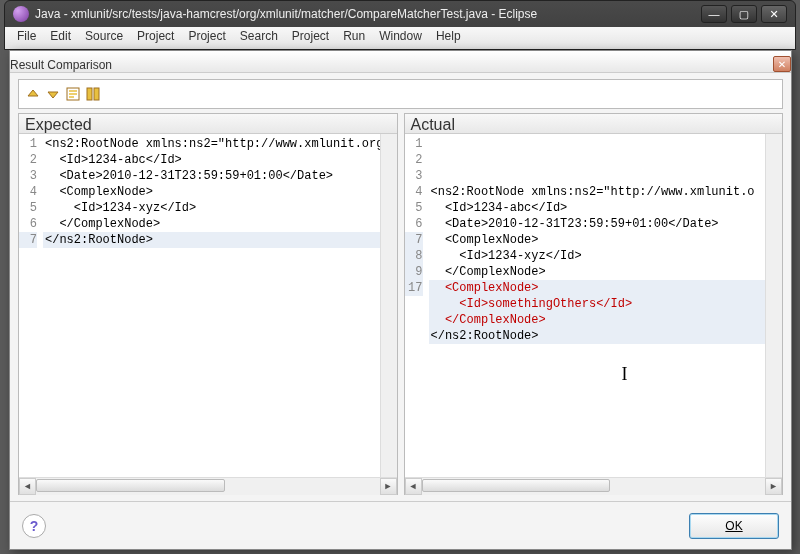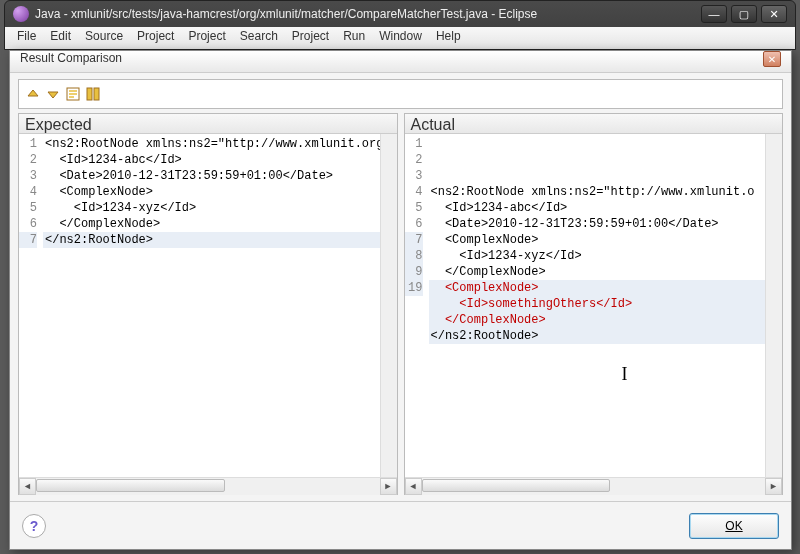--- a/index.html
+++ b/index.html
@@ -9,21 +9,21 @@
 .title-bar { display: flex; align-items: center; height: 26px; padding: 8px 8px; color: #fff; }
 .app-icon { width: 16px; height: 16px; background: radial-gradient(circle at 30% 30%, #d4a0f0, #7a3aa0); border-radius: 50%; margin-right: 6px; }
 .title-text { flex: 1; font-size: 12px; color: #eee; }
 .win-btns { display: flex; gap: 4px; }
 .win-btn { width: 26px; height: 18px; background: linear-gradient(#555,#333); border: 1px solid #222; border-radius: 3px; color: #fff; display: flex; align-items: center; justify-content: center; font-size: 11px; cursor: pointer; }
 .win-btn.close { background: linear-gradient(#666,#444); }
 .menu-bar { display: flex; gap: 2px; padding: 0 6px; background: linear-gradient(#f8f8f8,#e4e4e4); height: 22px; align-items: flex-start; font-size: 12px; color: #333; }
 .menu-item { padding: 2px 6px; cursor: pointer; }
 
 .dialog { position: absolute; left: 9px; top: 50px; width: 783px; height: 500px; background: #f4f4f4; border: 1px solid #888; box-shadow: 3px 3px 10px rgba(0,0,0,0.4); display: flex; flex-direction: column; }
-.dlg-title { height: 22px; background: linear-gradient(#fff,#e8e8e8); border-bottom: 1px solid #ccc; display: flex; align-items: flex-start; padding: 0 10px; font-size: 12px; color: #333; }
+.dlg-title { height: 22px; background: linear-gradient(#fff,#e8e8e8); border-bottom: 1px solid #ccc; display: flex; align-items: flex-end; padding: 0 0; font-size: 12px; color: #333; }
 .dlg-title span { flex: 1; }
 .dlg-close { width: 18px; height: 16px; background: linear-gradient(#f0c0b0,#d08060); border: 1px solid #a05030; border-radius: 2px; display: flex; align-items: center; justify-content: center; color: #fff; font-size: 10px; cursor: pointer; }
 
 .test-row { height: 30px; margin: 6px 8px 4px 8px; background: #fff; border: 1px solid #bbb; display: flex; align-items: center; padding: 0 6px; font-size: 12px; color: #222; }
 .test-row-text { flex: 1; overflow: hidden; text-overflow: ellipsis; white-space: nowrap; }
 .test-icons { display: flex; gap: 4px; }
 .ticon { width: 16px; height: 16px; cursor: pointer; }
 
 .panes { display: flex; flex: 1; margin: 0 8px 6px 8px; gap: 0; }
 .pane { flex: 1; display: flex; flex-direction: column; border: 1px solid #bbb; background: #fff; min-width: 0; }
@@ -135,21 +135,21 @@
         <div class="gutter" id="act-gutter">
             <div>1</div>
             <div>2</div>
             <div>3</div>
             <div>4</div>
             <div>5</div>
             <div>6</div>
             <div class="hl">7</div>
             <div class="hl">8</div>
             <div class="hl">9</div>
-            <div class="hl">19</div>
+            <div class="hl">17</div>
           </div>
         <div class="code-lines" id="act-lines">
           <div class="cursor-beam">I</div>
         <div class="line">&lt;ns2:RootNode xmlns:ns2="http://www.xmlunit.o</div><div class="line">  &lt;Id&gt;1234-abc&lt;/Id&gt;</div><div class="line">  &lt;Date&gt;2010-12-31T23:59:59+01:00&lt;/Date&gt;</div><div class="line">  &lt;ComplexNode&gt;</div><div class="line">    &lt;Id&gt;1234-xyz&lt;/Id&gt;</div><div class="line">  &lt;/ComplexNode&gt;</div><div class="line hl diff">  &lt;ComplexNode&gt;</div><div class="line hl diff">    &lt;Id&gt;somethingOthers&lt;/Id&gt;</div><div class="line hl diff">  &lt;/ComplexNode&gt;</div><div class="line hl">&lt;/ns2:RootNode&gt;</div></div>
         <div class="vscroll"></div>
       </div>
       <div class="hscroll">
         <div class="arrow">◄</div>
         <div class="track">
             <div class="thumb"></div>

